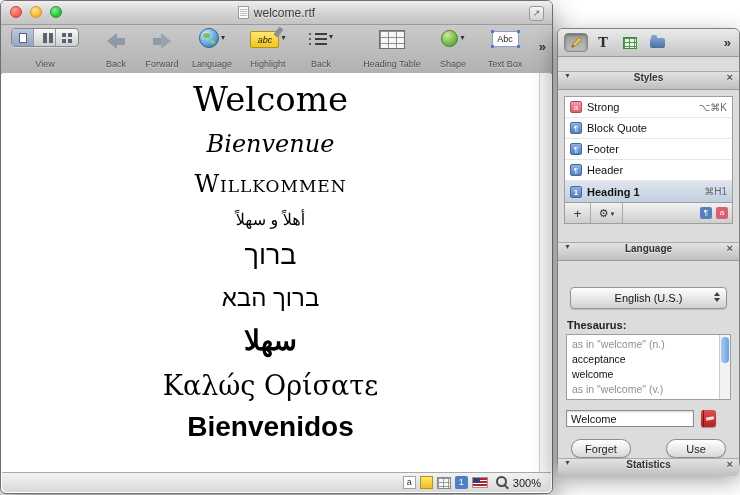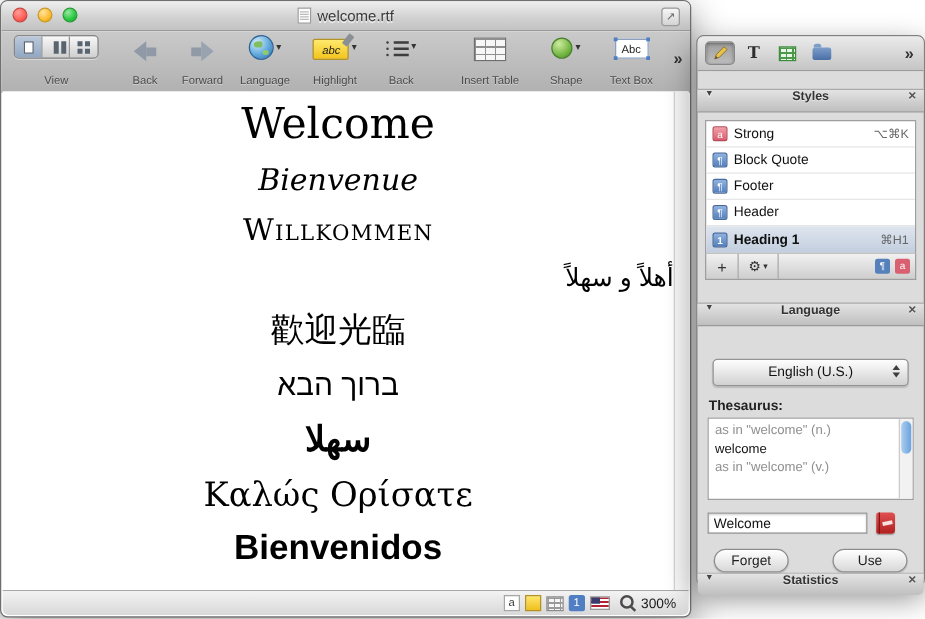--- a/index.html
+++ b/index.html
@@ -79,21 +79,21 @@
     display:flex;align-items:center;justify-content:center;font-size:9px;color:#222;box-sizing:border-box;}
   .tbx .h{position:absolute;left:-2px;top:-2px;width:3px;height:3px;background:#4f7ec2;
     box-shadow:26px 0 0 #4f7ec2,0 15px 0 #4f7ec2,26px 15px 0 #4f7ec2;}
   
   .docarea{position:absolute;left:1px;right:1px;top:72px;bottom:21px;background:#fff;overflow:hidden;text-align:center;padding-right:12px;box-sizing:border-box;}
   .vscroll{position:absolute;top:0;right:0;bottom:0;width:12px;background:#f6f6f6;border-left:1px solid #d2d2d2;box-sizing:border-box;}
   .docline{color:#000;white-space:nowrap;}
   .l1{font-family:"DejaVu Serif",serif;font-size:34px;margin-top:6px;}
   .l2{font-family:"DejaVu Serif",serif;font-style:italic;font-size:24px;margin-top:11px;}
   .l3{font-family:"DejaVu Serif",serif;font-variant:small-caps;font-size:24px;letter-spacing:1px;margin-top:12px;}
-  .l4{font-size:20px;margin-top:12px;text-align:right;}
+  .l4{font-size:16px;margin-top:12px;}
   .l5{font-size:27px;margin-top:11px;}
   .l6{font-size:24px;margin-top:13px;}
   .l7{font-size:28px;font-weight:bold;margin-top:12px;}
   .l8{font-family:"DejaVu Serif",serif;font-size:27px;margin-top:13px;}
   .l9{font-size:28px;font-weight:bold;margin-top:10px;}
   
   .statusbar{position:absolute;left:1px;right:1px;bottom:1px;height:20px;border-radius:0 0 5px 5px;
     background:linear-gradient(#f3f3f3,#d8d8d8);border-top:1px solid #a8a8a8;
     display:flex;align-items:center;justify-content:flex-end;gap:4px;padding-right:10px;box-sizing:border-box;}
   .st-a{width:13px;height:13px;background:#fff;border:1px solid #a5a5a5;font-size:9px;line-height:11px;text-align:center;color:#333;box-sizing:border-box;}
@@ -251,21 +251,21 @@
             <i></i>
             <i></i>
           </span>
         <span class="caret">▾</span>
       </span>
       <span class="tb-label">Back</span>
     </div>
 
     <div class="tb-group g-table">
       <span class="table-ic"></span>
-      <span class="tb-label">Insert Table</span>
+      <span class="tb-label">Heading Table</span>
     </div>
 
     <div class="tb-group g-shape">
       <span class="icon-row">
         <span class="shape-ic"></span>
         <span class="caret">▾</span>
       </span>
       <span class="tb-label">Shape</span>
     </div>
 
@@ -278,21 +278,21 @@
     </div>
 
     <span class="tb-overflow">»</span>
   </div>
 
   <div class="docarea">
     <div class="docline l1">Welcome</div>
     <div class="docline l2">Bienvenue</div>
     <div class="docline l3">Willkommen</div>
     <div class="docline l4" dir="rtl">أهلاً و سهلاً</div>
-    <div class="docline l5">歡迎光臨</div>
+    <div class="docline l5">ברוך</div>
     <div class="docline l6" dir="rtl">ברוך הבא</div>
     <div class="docline l7">سهلا</div>
     <div class="docline l8">Καλώς Ορίσατε</div>
     <div class="docline l9">Bienvenidos</div>
     <div class="vscroll"></div>
   </div>
 
   <div class="statusbar">
     <span class="st-a">a</span>
     <span class="st-hl"></span>
@@ -381,20 +381,21 @@
       <span>English (U.S.)</span>
       <span class="popup-arrows">
           <i class="up"></i>
           <i class="down"></i>
         </span>
     </div>
     <div class="thes-label">Thesaurus:</div>
     <div class="thes-list">
       <div class="thes-rows">
         <div class="thes-item muted">as in "welcome" (n.)</div>
+        <div class="thes-item">acceptance</div>
         <div class="thes-item">welcome</div>
         <div class="thes-item muted">as in "welcome" (v.)</div>
       </div>
       <div class="thes-scroll">
           <i class="thumb"></i>
         </div>
     </div>
     <div class="lookup-row">
       <input class="lookup-field" type="text" value="Welcome" style="">
       <span class="dict-icon"></span>

